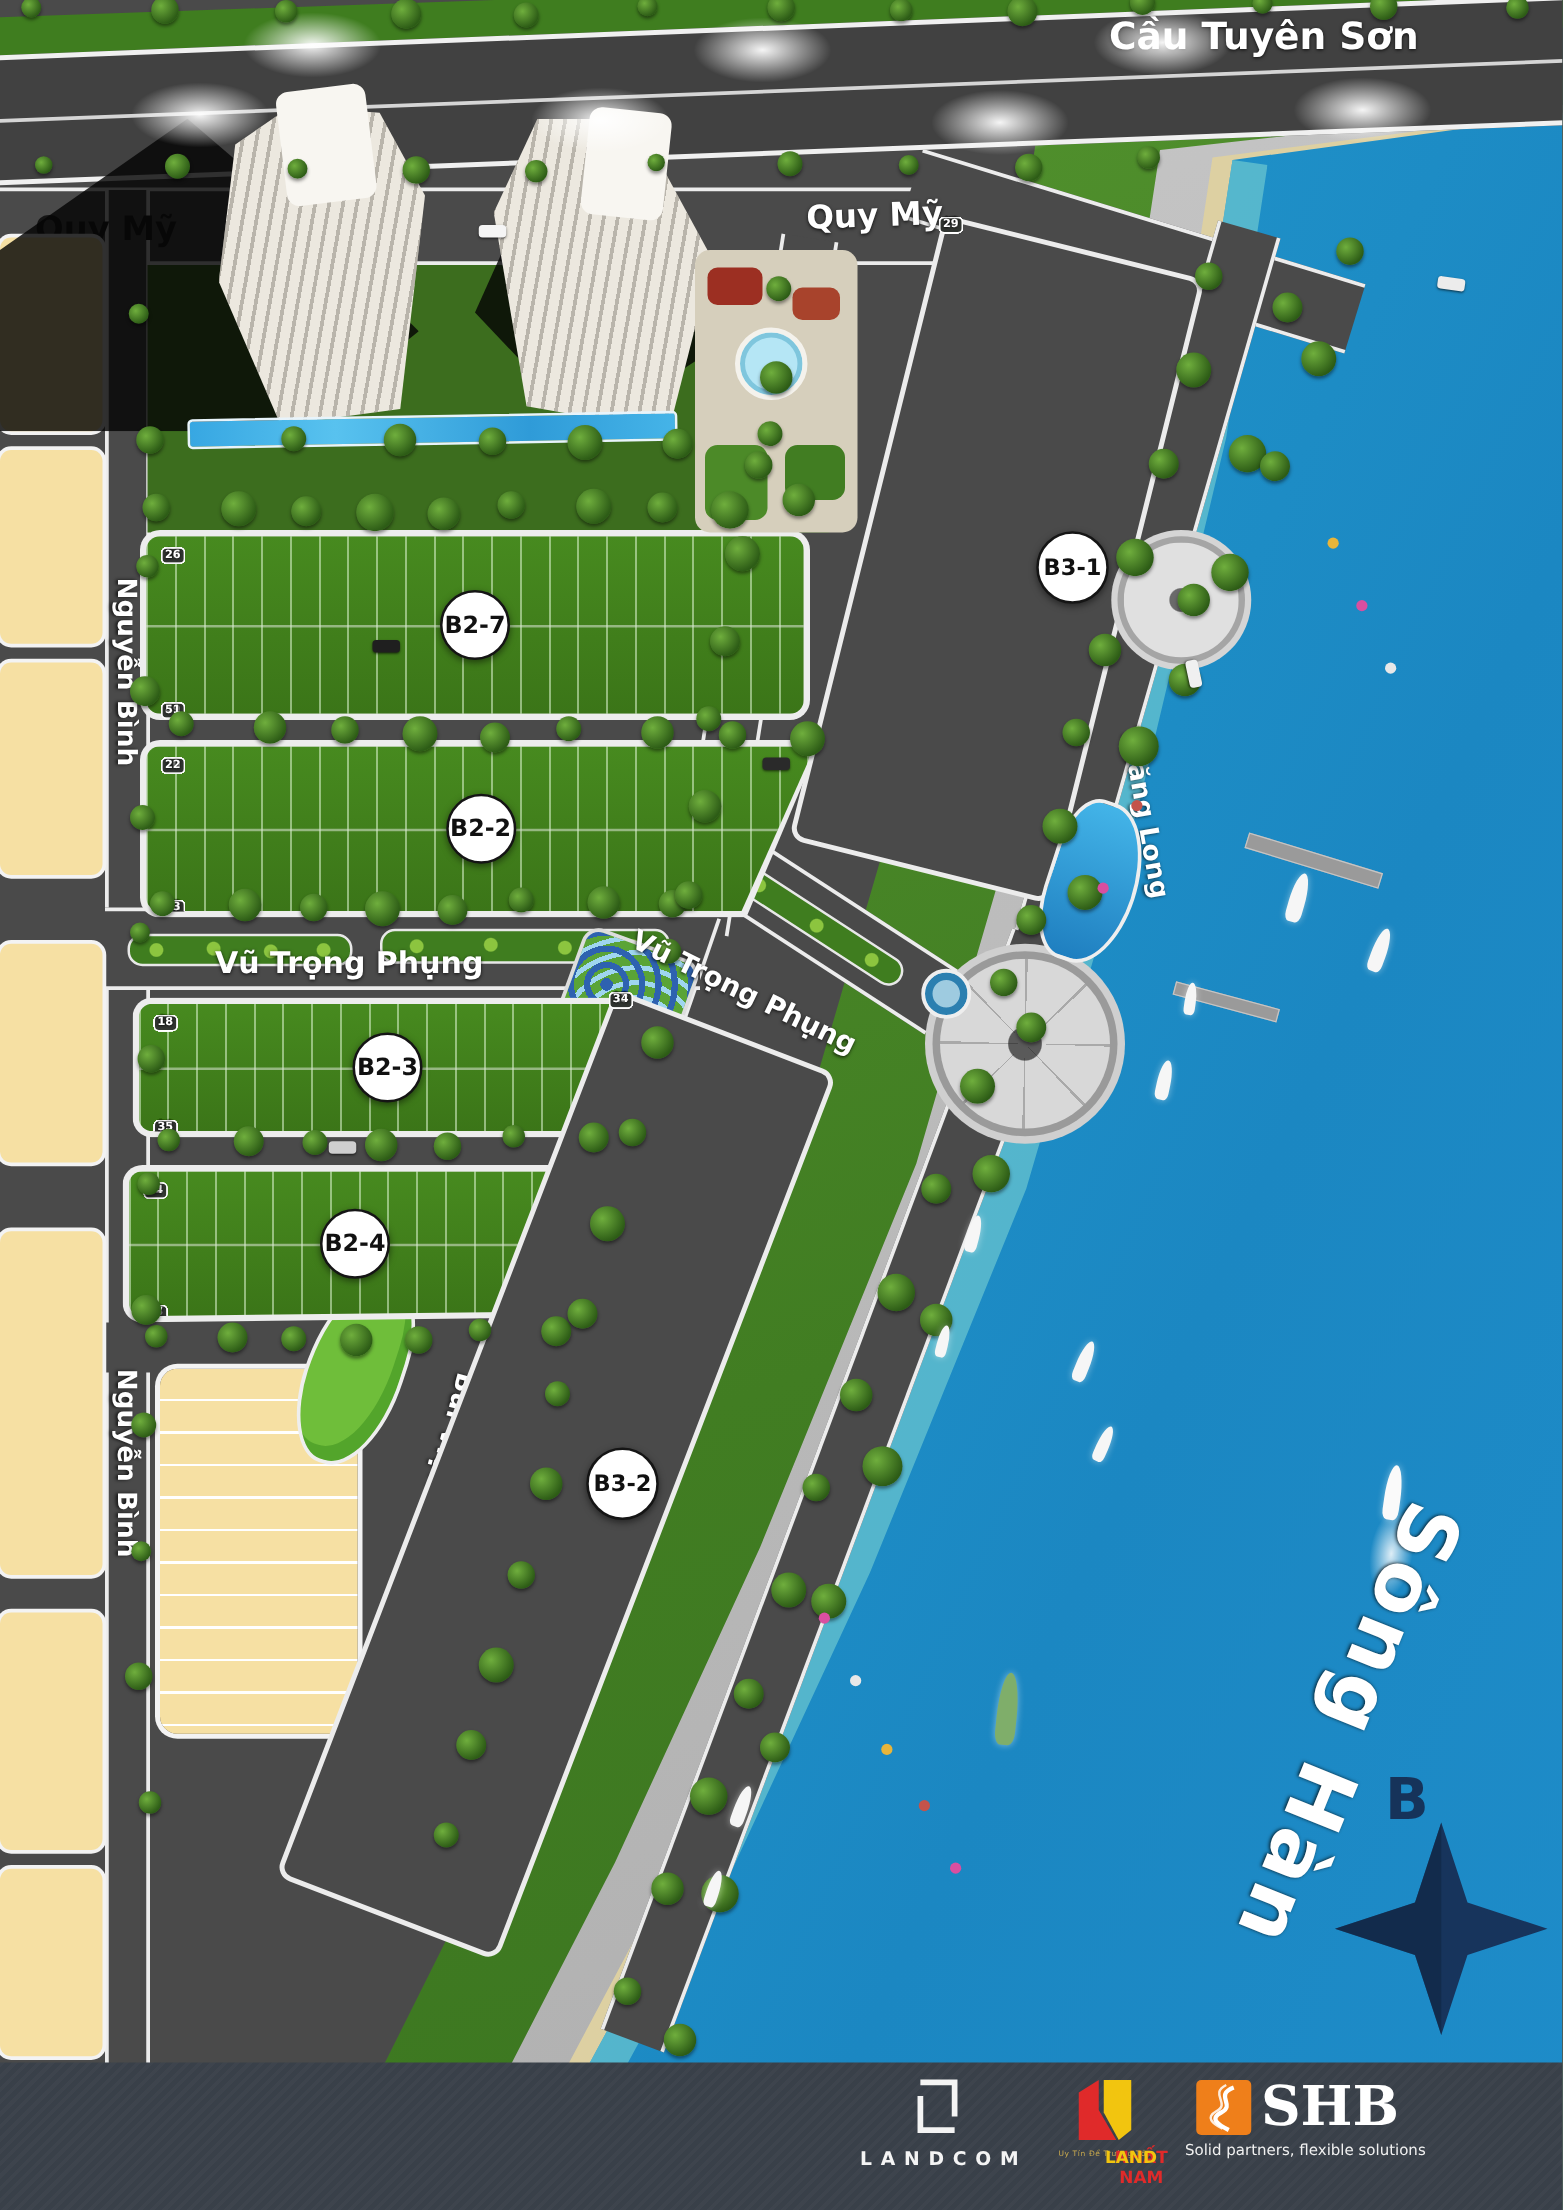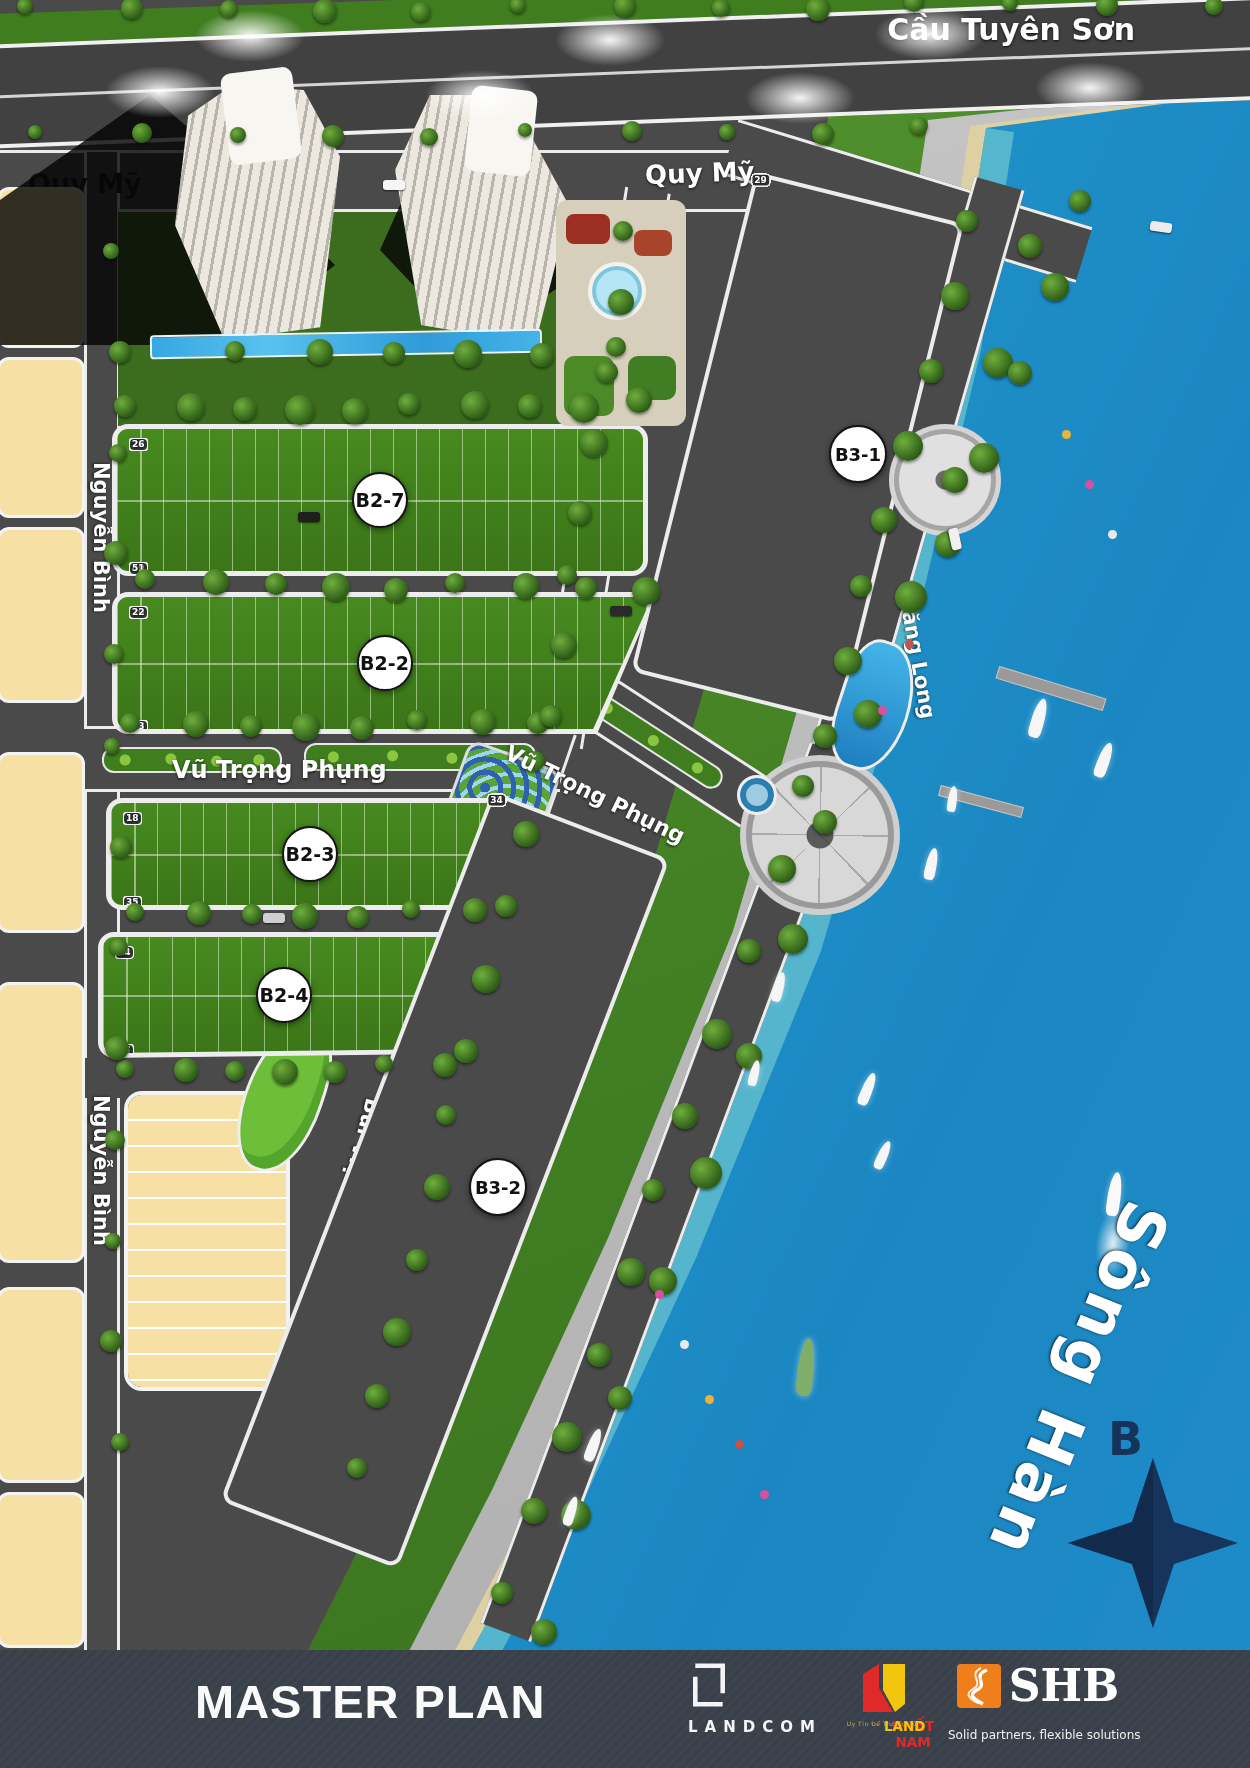--- a/index.html
+++ b/index.html
@@ -162,30 +162,30 @@
   
   #footer{left:0;top:1650px;width:1250px;height:118px;background:var(--footer-bg);z-index:9;
     background-image:repeating-linear-gradient(135deg,rgba(255,255,255,.025) 0 3px,transparent 3px 7px);}
   #footer .grp{position:absolute;}
   #f-elysia{left:30px;top:8px;width:150px;}
   #f-elysia .name{position:static;display:block;font-family:"DejaVu Serif","Liberation Serif",serif;font-size:21px;
     letter-spacing:4px;color:#efe9da;margin-top:4px;}
   #f-elysia .tag{position:static;display:block;font-size:6.5px;letter-spacing:2.2px;color:#c8b98c;line-height:9px;}
   #f-title{left:195px;top:24px;font-size:47px;font-weight:bold;color:#fafafa;letter-spacing:1px;
     font-family:"Liberation Sans","DejaVu Sans",sans-serif;white-space:nowrap;}
-  #f-landcom{left:688px;top:14px;width:124px;text-align:left;}
+  #f-landcom{left:688px;top:14px;width:124px;text-align:center;}
   #f-landcom .name{position:static;display:block;font-size:15px;letter-spacing:7px;color:#f4f4f4;margin-top:8px;font-weight:bold;}
   #f-nhatnam{left:826px;top:10px;width:116px;text-align:center;}
   #f-nhatnam .nm{position:static;font-size:13.5px;font-weight:bold;}
   #f-nhatnam .nm .r{color:var(--nhatnam-red);} #f-nhatnam .nm .y{color:var(--nhatnam-yellow);}
   #f-nhatnam .tag{position:static;display:block;font-size:6px;color:#c9a94e;margin-top:2px;letter-spacing:.5px;}
   #f-shb{left:948px;top:14px;width:180px;text-align:center;}
   #f-shb .row{position:static;display:flex;align-items:center;justify-content:center;gap:8px;}
   #f-shb .name{position:static;font-family:"DejaVu Serif","Liberation Serif",serif;font-size:44px;font-weight:bold;color:#fff;line-height:44px;}
-  #f-shb .tag{position:static;display:block;font-size:12px;color:#f0f0f0;margin-top:20px;white-space:nowrap;}
+  #f-shb .tag{position:static;display:block;font-size:12px;color:#f0f0f0;margin-top:5px;white-space:nowrap;}
   svg{overflow:visible;}
 </style>
 </head>
 <body>
 
 <div id="stage">
 
   <div id="esp-green"></div>
   <div id="esp-prom"></div>
   <div id="esp-sand"></div>
@@ -689,21 +689,20 @@
   <div id="lbl-thanglong-2" class="lbl">Thăng Long</div>
 
   <div id="lbl-river" class="lbl">Sông Hàn</div>
   <div id="compass-b">B</div>
   <svg id="compass" viewBox="0 0 190 190">
     <polygon points="95,10 116,74 180,95 116,116 95,180 74,116 10,95 74,74" fill="#17345c"></polygon>
     <polygon points="95,10 95,180 74,116 10,95 74,74" fill="#0e2440" opacity="0.55"></polygon>
   </svg>
 
   <div id="footer">
-    <div id="f-title">MASTER PLAN</div>
     <div id="f-landcom" class="grp">
       <svg width="42" height="42" viewBox="0 0 46 46" style="position:static;">
         <path d="M8 2 H38 V32" fill="none" stroke="#f4f4f4" stroke-width="5"></path>
         <path d="M38 44 H8 V14" fill="none" stroke="#f4f4f4" stroke-width="5"></path>
       </svg>
       <span class="name">LANDCOM</span>
     </div>
     <div id="f-nhatnam" class="grp">
       <svg width="50" height="54" viewBox="0 0 50 54" style="position:static;">
         <path d="M4 14 L20 4 L20 28 L34 52 L4 52 Z" fill="#e02a2a"></path>

